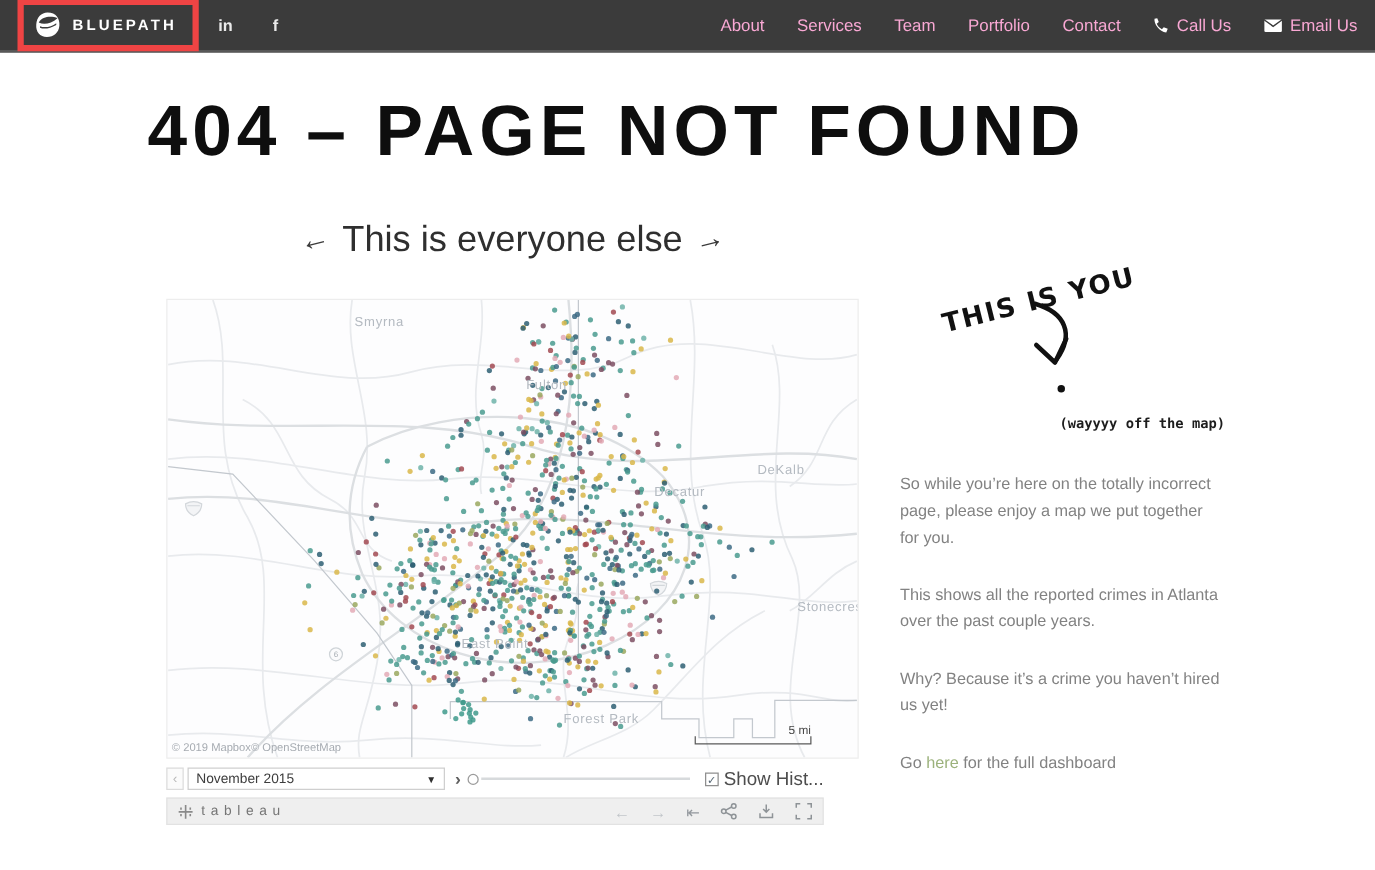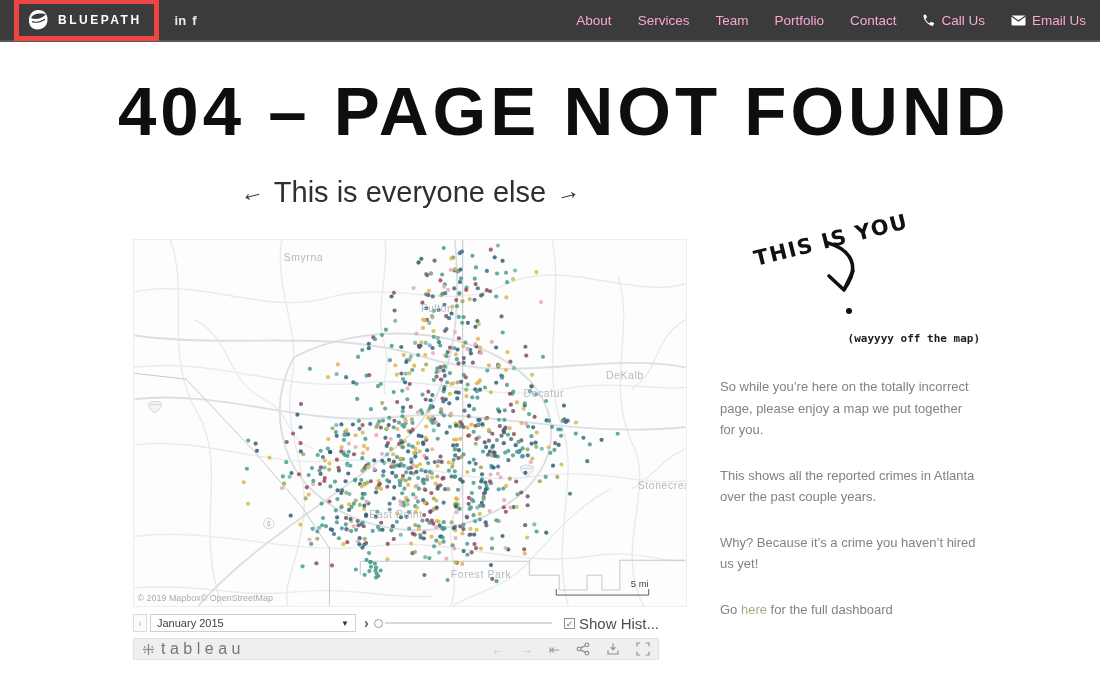--- a/index.html
+++ b/index.html
@@ -5,28 +5,28 @@
   * { margin:0; padding:0; box-sizing:border-box; }
   html,body { width:1100px; height:696px; background:#fff; overflow:hidden;
               font-family:"Liberation Sans", sans-serif; position:relative; }
 
   
   .nav { height:42px; background:#3b3b3b; border-bottom:2px solid #585858;
          display:flex; align-items:center; padding:0 14px; }
   .brand-box { display:flex; align-items:center; gap:8px; border:5px solid #ef4444;
                padding:4px 12px 4px 7px; cursor:pointer; }
   .brand-text { color:#fff; font-size:12px; font-weight:bold; letter-spacing:2.5px; }
-  .social { display:flex; gap:6px; margin-left:16px; }
+  .social { display:flex; gap:32px; margin-left:16px; }
   .social span { color:#eaeaea; font-size:13px; font-weight:bold; cursor:pointer; }
   .menu { margin-left:auto; display:flex; align-items:center; gap:26px; }
   .menu .mi { color:#f9a8d4; font-size:13.5px; cursor:pointer; display:flex;
               align-items:center; gap:6px; white-space:nowrap; }
 
   
-  .title { margin:34px 0 0 118px; font-size:69px; font-weight:900; color:#0e0e0e;
+  .title { margin:34px 0 0 118px; font-size:57px; font-weight:900; color:#0e0e0e;
            letter-spacing:4px; line-height:1.05; white-space:nowrap; }
   .subtitle { position:absolute; left:133px; top:176px; width:554px; text-align:center;
               font-size:29px; color:#2f2f2f; }
   .subtitle .arr { font-size:24px; color:#3a3a3a; display:inline-block; }
   .subtitle .arr.l { transform:rotate(-14deg) translateY(-2px); margin-right:10px; }
   .subtitle .arr.r { transform:rotate(-14deg) translateY(-2px); margin-left:10px; }
 
   
   .viz { position:absolute; left:133px; top:239px; width:526px; }
   .mapsvg { display:block; width:554px; height:368px; background:#fdfdfe;
@@ -43,21 +43,21 @@
   .knob { width:9px; height:9px; border-radius:50%; background:#fff; border:1.5px solid #9b9b9b; }
   .track { flex:1; height:2px; background:#d7dadc; margin-left:2px; }
   .chk { display:flex; align-items:center; gap:4px; cursor:pointer; }
   .chk .box { width:11px; height:11px; border:1px solid #8f8f8f; background:#fff;
               font-size:9px; line-height:10px; text-align:center; color:#5a6a77; }
   .chk .lbl { font-size:15px; color:#4d4d4d; }
 
   .tbar { margin-top:6px; height:22px; background:#efefef; border:1px solid #e2e2e2;
           display:flex; align-items:center; padding:0 8px; }
   .tlogo { display:flex; align-items:center; gap:6px; cursor:pointer; }
-  .tlogo .word { font-size:16px; color:#757575; letter-spacing:4.5px; }
+  .tlogo .word { font-size:11px; color:#757575; letter-spacing:4.5px; }
   .ticons { margin-left:auto; display:flex; align-items:center; gap:16px; }
   .ticons .ti { font-size:13px; color:#94999e; cursor:pointer; line-height:1; }
   .ticons .ti.dim { color:#c2c6ca; }
   .ticons svg { display:block; cursor:pointer; }
 
   
   .aside { position:absolute; left:718px; top:206px; width:300px; }
   .you { position:relative; height:166px; }
   .you-label { position:absolute; left:34px; top:22px; transform:rotate(-14deg);
                font-family:"DejaVu Sans", sans-serif; font-weight:bold; font-size:21px;
@@ -1156,21 +1156,21 @@
     <g id="mapextras">
         <text x="3" y="363" font-size="9" fill="#a6abb1">© 2019 Mapbox© OpenStreetMap</text>
         <path d="M424 351 V 357 H 517 V 351" fill="none" stroke="#5a5a5a" stroke-width="1"></path>
         <text x="517" y="349" font-size="9.5" fill="#444" text-anchor="end">5 mi</text>
       </g>
   </svg>
 
   <div class="ctrl">
     <div class="btn-prev">‹</div>
     <div class="select">
-      <span>January 2015</span>
+      <span>November 2015</span>
       <span class="caret">▼</span>
     </div>
     <div class="btn-next">›</div>
     <div class="slider">
       <div class="knob"></div>
       <div class="track"></div>
     </div>
     <div class="chk">
       <div class="box">✓</div>
       <div class="lbl">Show Hist...</div>

